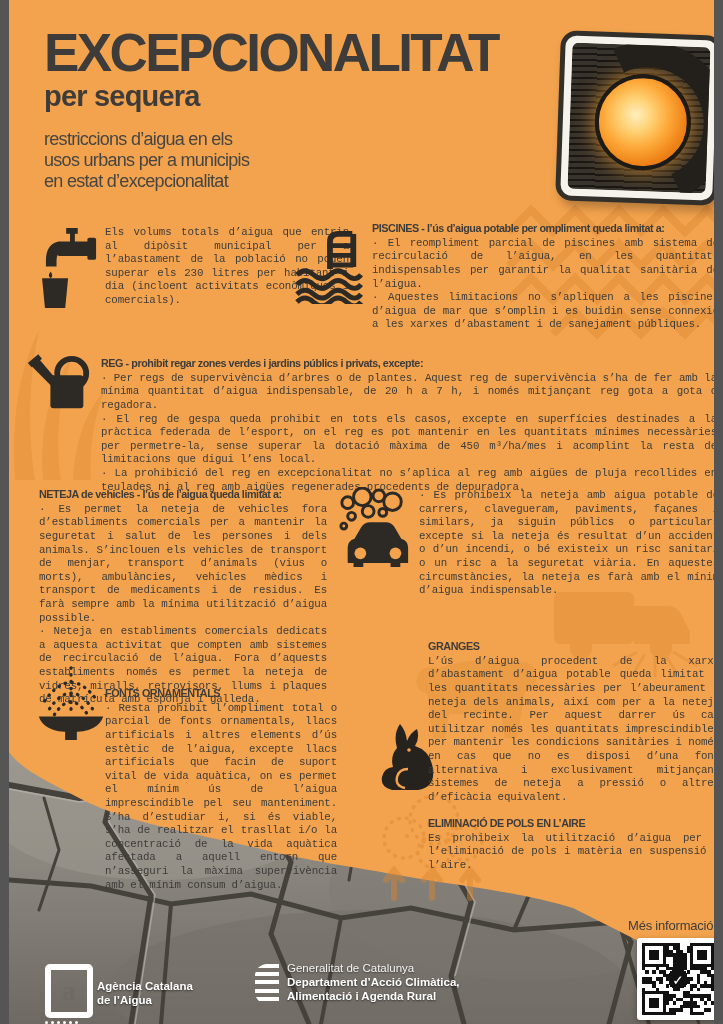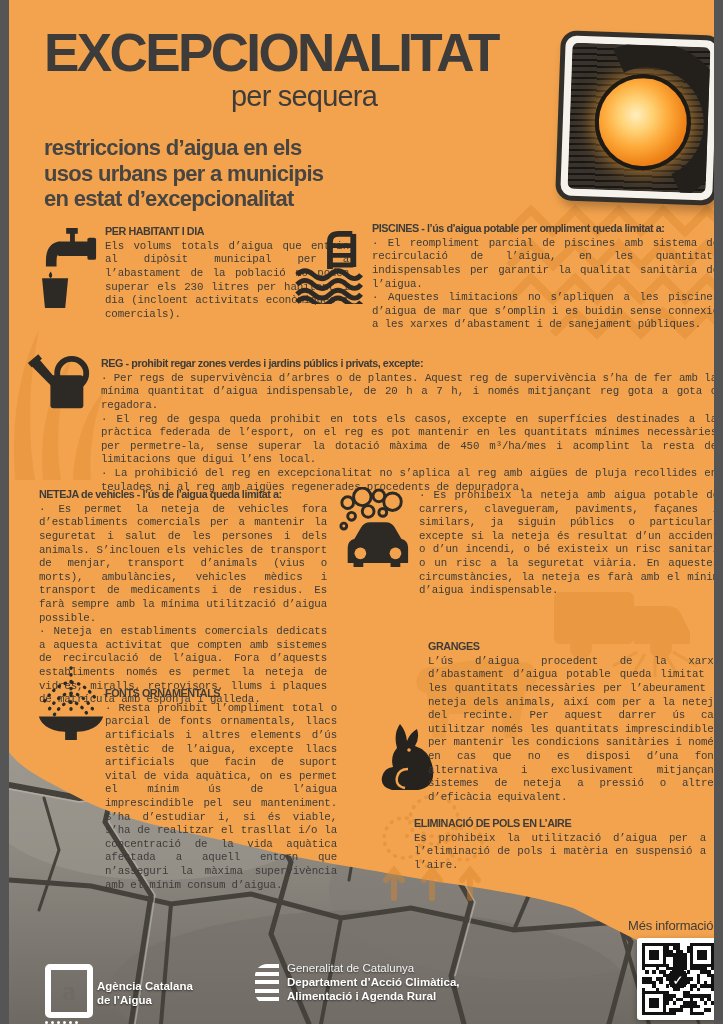--- a/index.html
+++ b/index.html
@@ -5,22 +5,22 @@
   html,body{margin:0;padding:0;background:#555;}
   .poster{
     position:relative;width:705px;height:1024px;overflow:hidden;
     font-family:"Liberation Sans",sans-serif;color:#3E3C3A;
     background:#8e8a83;margin:0 auto;
   }
   .layer{position:absolute;left:0;top:0;pointer-events:none;}
   
   .title-block{position:absolute;left:35px;top:26px;z-index:4;width:520px;}
   .main-title{font-size:53px;font-weight:bold;letter-spacing:-2.6px;line-height:1;color:#3E3C3A;}
-  .sub-title{font-size:29px;font-weight:normal;letter-spacing:-.8px;margin-top:1px;text-align:center;}
-  .tagline{font-size:22px;font-weight:700;letter-spacing:-.7px;line-height:1.16;margin-top:22px;color:#474543;}
+  .sub-title{font-size:29px;font-weight:bold;letter-spacing:-.8px;margin-top:1px;}
+  .tagline{font-size:18px;font-weight:400;letter-spacing:-.7px;line-height:1.16;margin-top:16px;color:#474543;}
   
   .tl{position:absolute;left:549px;top:33px;width:162px;height:170px;z-index:4;transform:rotate(2deg);}
   .tl-outer{position:absolute;inset:0;background:#33302b;border-radius:16px;box-shadow:4px 6px 10px rgba(0,0,0,.25);}
   .tl-white{position:absolute;inset:5px;background:#f5f3ec;border-radius:11px;}
   .tl-panel{position:absolute;inset:7px;background:#2f2b26;border-radius:6px;overflow:hidden;
     background-image:repeating-linear-gradient(180deg,#38332c 0 4px,#191613 4px 6px);}
   .tl-lens{position:absolute;left:50%;top:50%;width:88px;height:88px;margin:-44px 0 0 -44px;border-radius:50%;
     background:radial-gradient(circle at 42% 42%,#ffeec0 0%,#ffd377 22%,#fdaa3a 45%,#ef8318 68%,#cf5f0c 100%);
     border:4px solid #1e1b17;box-shadow:0 0 22px rgba(255,165,45,.75);}
   .tl-hood{position:absolute;right:-22px;top:-4px;width:112px;height:112px;border-radius:50%;
@@ -166,21 +166,20 @@
         <rect x="29" y="4" width="5" height="12"></rect>
       <rect x="16" y="14" width="34" height="15" rx="2"></rect>
         <rect x="47" y="10" width="9" height="23" rx="2"></rect>
       <path d="M18 14 Q4 16 4 34 v6 h11 v-6 q0 -9 6 -9 Z"></path>
       <path d="M9 45 q3 5 0 7 q-4 -2 0 -7 Z"></path>
       <path d="M0 52 h27 l-3 31 h-21 Z"></path>
     </svg>
   </div>
   <div class="sec" style="left:96px;top:225px;width:244px">
     <div class="sec-title">
-      <div>PER HABITANT I DIA</div>
     </div>
     <div class="sec-body">
         <p>Els volums totals d’aigua que entrin al dipòsit municipal per a l’abastament de la població no poden superar els 230 litres per habitant i dia (incloent activitats econòmiques i comercials).</p>
       </div>
   </div>
 
   <div class="icon" style="left:286px;top:228px">
     <svg width="68" height="76" viewBox="0 0 70 78" fill="none" stroke="#2D2A26" stroke-width="6">
       <path d="M36 42 V14 q0 -8 9 -8 h14"></path>
       <path d="M60 42 V14 q0 -8 9 -8" opacity="0"></path>
@@ -275,21 +274,21 @@
       <circle cx="34" cy="28" r="1.8" fill="#F3A34D"></circle>
     </svg>
   </div>
   <div class="sec" style="left:419px;top:640px;width:292px">
     <div class="sec-title">GRANGES</div>
     <div class="sec-body">
         <p>L’ús d’aigua procedent de la xarxa d’abastament d’aigua potable queda limitat a les quantitats necessàries per l’abeurament i neteja dels animals, així com per a la neteja del recinte. Per aquest darrer ús cal utilitzar només les quantitats imprescindibles per mantenir les condicions sanitàries i només en cas que no es disposi d’una font alternativa i exclusivament mitjançant sistemes de neteja a pressió o altres d’eficàcia equivalent.</p>
       </div>
   </div>
 
-  <div class="sec" style="left:405px;top:817px;width:292px">
+  <div class="sec" style="left:419px;top:817px;width:292px">
     <div class="sec-title">ELIMINACIÓ DE POLS EN L’AIRE</div>
     <div class="sec-body">
         <p>Es prohibeix la utilització d’aigua per a l’eliminació de pols i matèria en suspensió a l’aire.</p>
       </div>
   </div>
 
   <div class="footer-item" style="left:36px;top:964px">
     <div class="aca-box">
         <span class="aca-a">a</span>
       </div>

